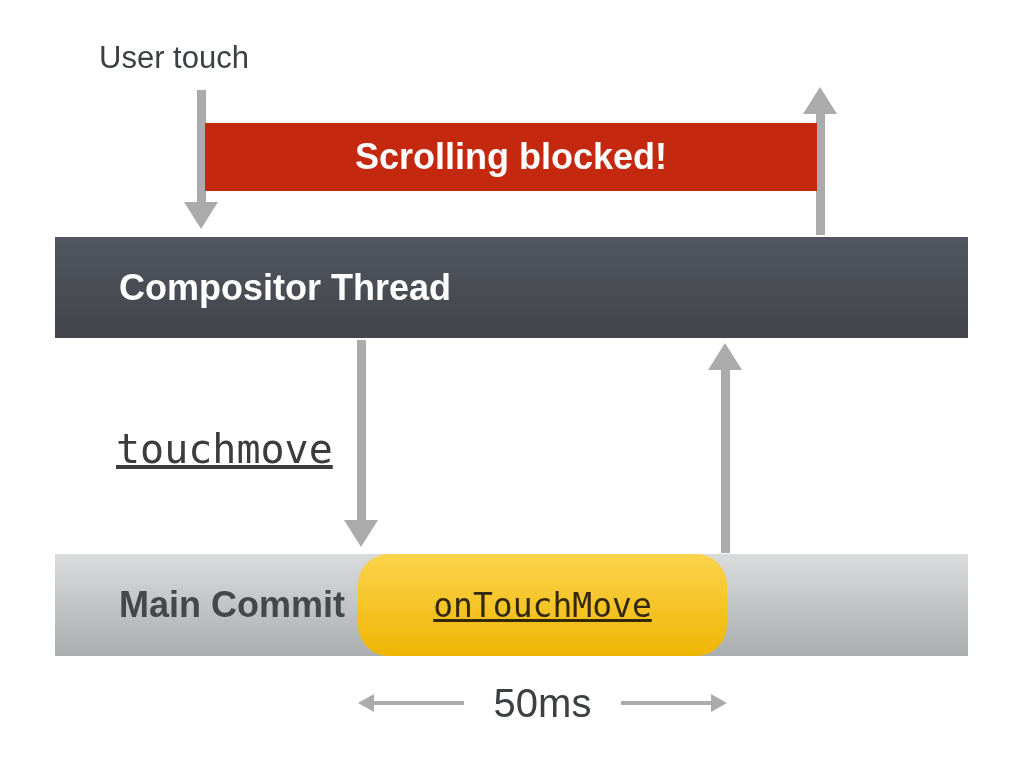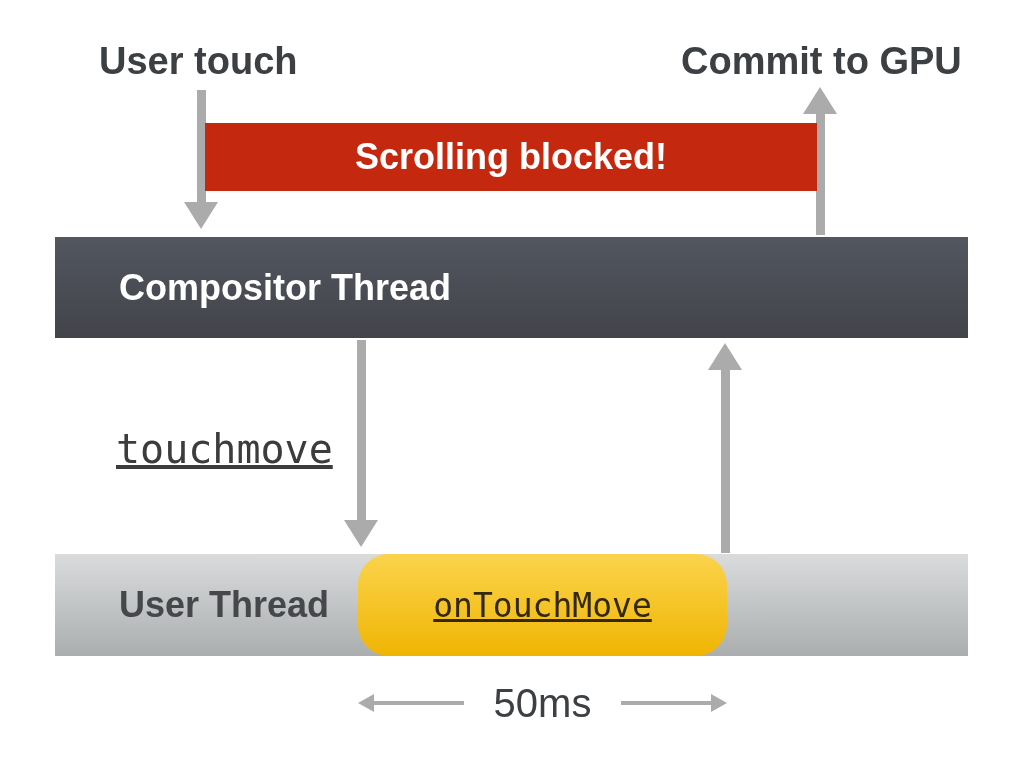--- a/index.html
+++ b/index.html
@@ -7,22 +7,22 @@
     position: relative;
     width: 1024px;
     height: 768px;
     background: #ffffff;
     overflow: hidden;
     font-family: "Liberation Sans", sans-serif;
   }
 
   .heading {
     position: absolute;
-    font-size: 38px;
-    font-weight: bold;
+    font-size: 31px;
+    font-weight: normal;
     color: var(--heading-gray, #3C4043);
     white-space: nowrap;
     letter-spacing: 0px;
   }
   #user-touch-label { left: 99px; top: 40px; }
   #commit-label { left: 681px; top: 40px; }
 
   
   .v-shaft { position: absolute; width: 9px; background: var(--arrow-gray, #ABABAB); }
   .head-down {
@@ -111,21 +111,20 @@
     border-top: 9px solid transparent; border-bottom: 9px solid transparent;
     border-left: 16px solid var(--arrow-gray, #ABABAB);
   }
 </style>
 </head>
 <body>
 
 <div id="canvas">
 
   <div id="user-touch-label" class="heading">User touch</div>
-  <div id="commit-label" class="heading">Commit to GPU</div>
 
   <div>
     <div id="arrow1-shaft" class="v-shaft"></div>
     <div id="arrow1-head" class="head-down"></div>
   </div>
 
   <div>
     <div id="arrow2-head" class="head-up"></div>
     <div id="arrow2-shaft" class="v-shaft"></div>
   </div>
@@ -144,21 +143,21 @@
     <div id="arrow3-shaft" class="v-shaft"></div>
     <div id="arrow3-head" class="head-down"></div>
   </div>
 
   <div>
     <div id="arrow4-head" class="head-up"></div>
     <div id="arrow4-shaft" class="v-shaft"></div>
   </div>
 
   <div id="main-bar">
-    <div id="main-bar-label">User Thread</div>
+    <div id="main-bar-label">Main Commit</div>
     <div id="task-block">
       <span class="mono">onTouchMove</span>
     </div>
   </div>
 
   <div id="duration-indicator">
     <div class="h-arrow left">
       <div class="h-head-left"></div>
       <div class="h-line"></div>
     </div>

